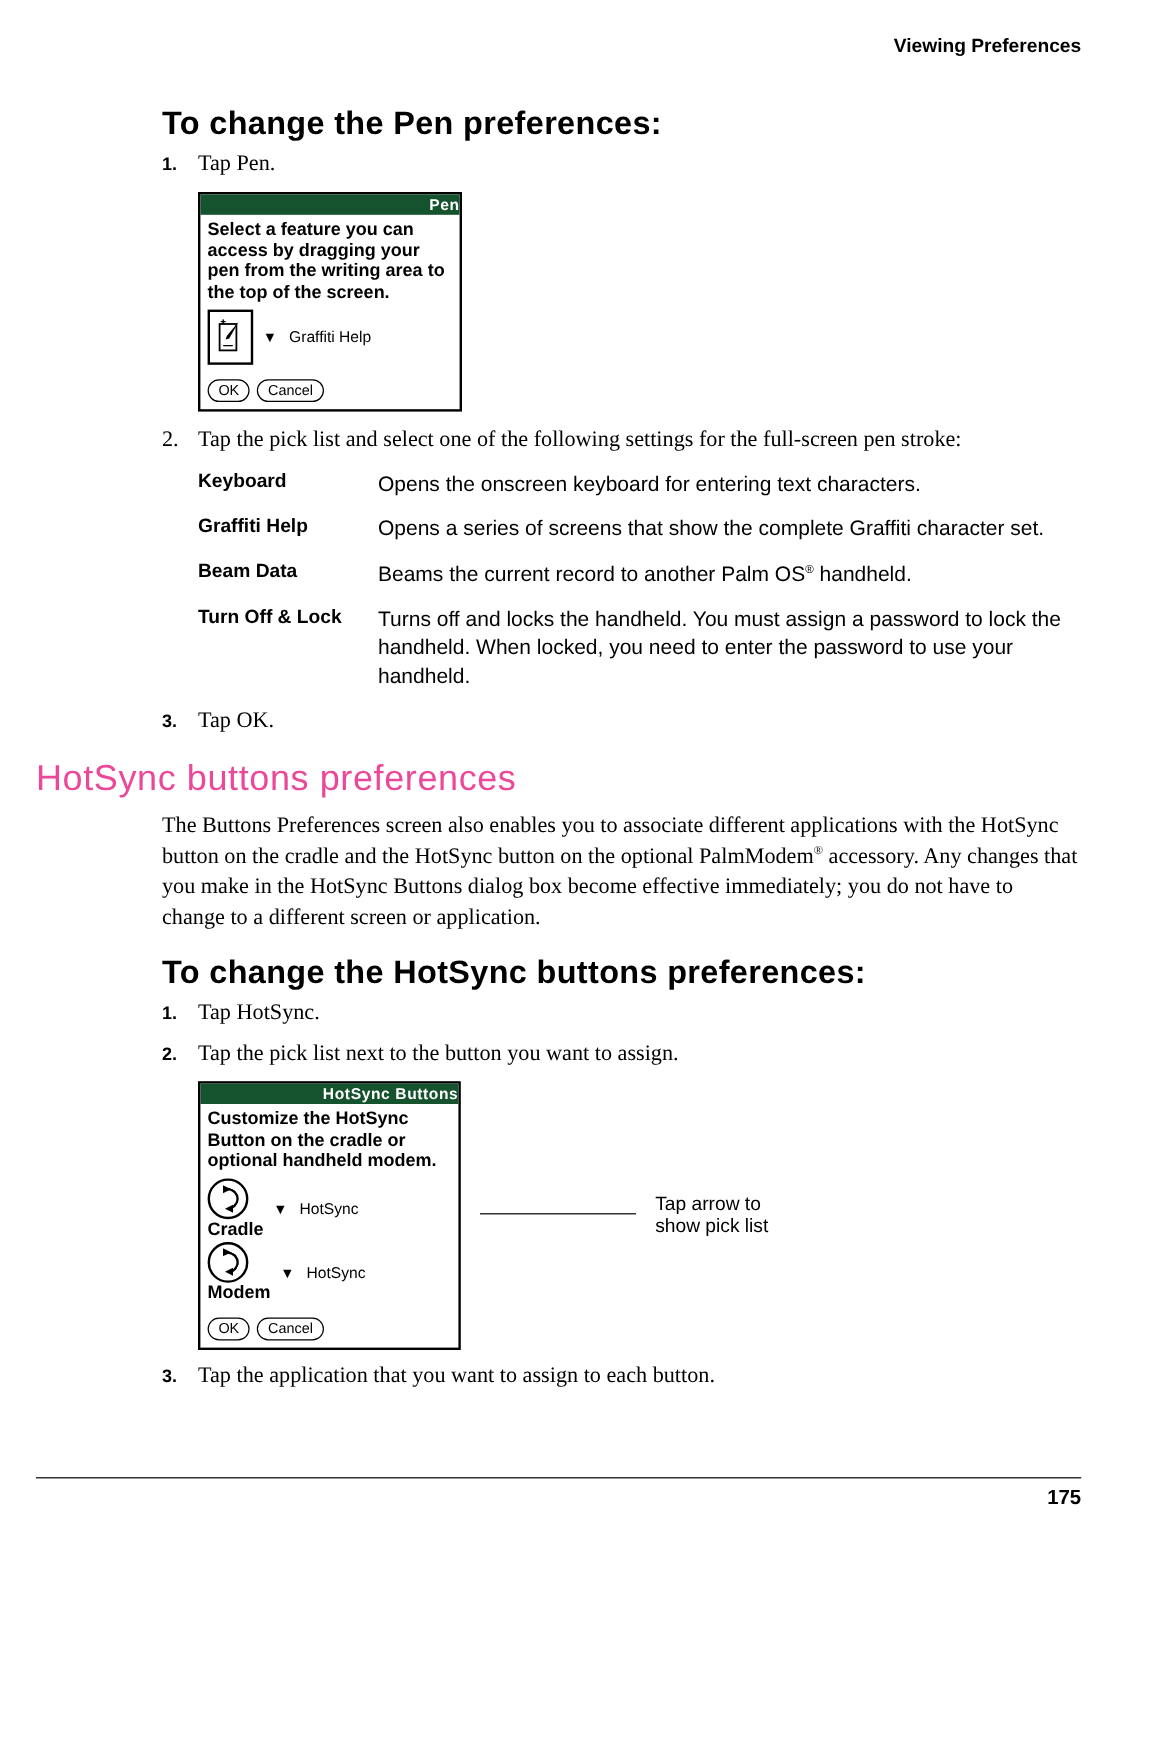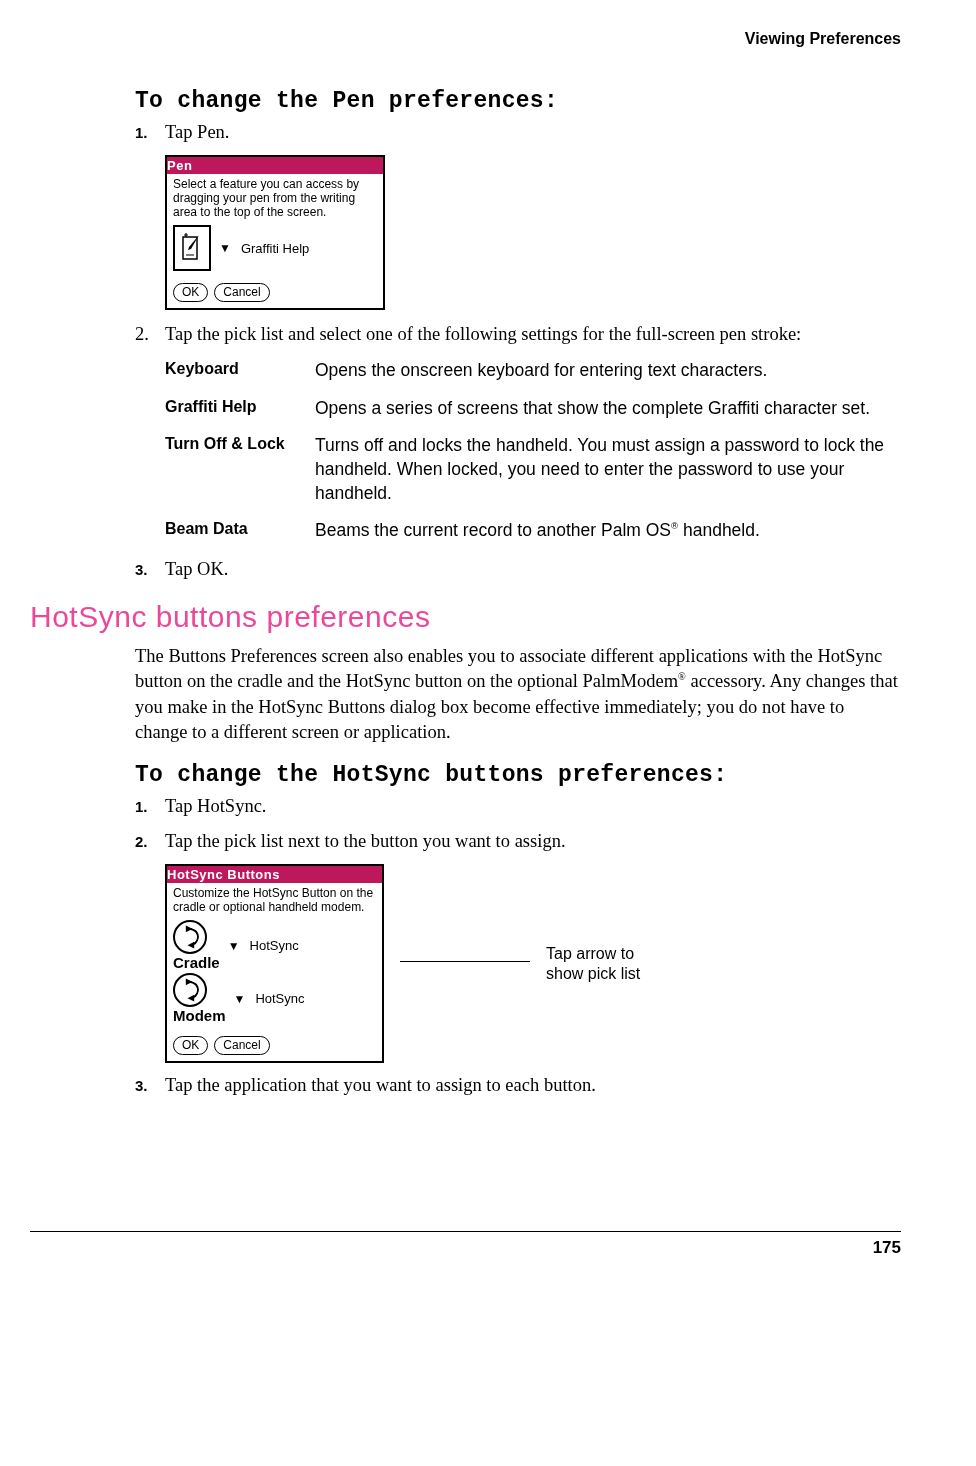--- a/index.html
+++ b/index.html
@@ -22,24 +22,24 @@
     text-align: right;
     font-family: Arial, Helvetica, sans-serif;
     font-weight: bold;
     font-size: 16px;
     margin-bottom: 40px;
   }
   .body-col {
     margin-left: 105px;
   }
   .task-title {
-    font-family: Liberation Mono, monospace;
+    font-family: Liberation Sans, sans-serif;
     font-stretch: condensed;
     font-weight: bold;
-    font-size: 23px;
+    font-size: 27px;
     letter-spacing: 0.3px;
     margin: 0 0 6px 0;
   }
   ol.steps {
     list-style: none;
     padding: 0;
     margin: 0 0 10px 0;
   }
   ol.steps > li {
     display: flex;
@@ -64,32 +64,32 @@
   }
   .step-body { flex: 1; }
   .screenshot {
     border: 2px solid #000;
     background: #fff;
     margin: 8px 0 12px 30px;
     font-family: Tahoma, Verdana, Arial, sans-serif;
     font-size: 13px;
   }
   .ss-title {
-    background: #be185d;
+    background: #14532d;
     color: #fff;
-    text-align: left;
+    text-align: right;
     font-weight: bold;
     font-size: 13px;
     padding: 1px 0;
     letter-spacing: 0.5px;
   }
   .ss-body { padding: 4px 6px 6px 6px; }
   .ss-instr {
-    font-weight: normal;
-    font-size: 12px;
+    font-weight: bold;
+    font-size: 15px;
     line-height: 1.15;
     margin-bottom: 6px;
   }
   .pen-row {
     display: flex;
     align-items: center;
     gap: 8px;
     margin: 4px 0 8px 0;
   }
   .pen-icon {
@@ -260,26 +260,26 @@
     <div class="defs">
       <div class="def-row">
         <div class="def-term">Keyboard</div>
         <div class="def-desc">Opens the onscreen keyboard for entering text characters.</div>
       </div>
       <div class="def-row">
         <div class="def-term">Graffiti Help</div>
         <div class="def-desc">Opens a series of screens that show the complete Graffiti character set.</div>
       </div>
       <div class="def-row">
+        <div class="def-term">Beam Data</div>
+        <div class="def-desc"><span>Beams the current record to another Palm OS</span><span class="reg">®</span><span> handheld.</span></div>
+      </div>
+      <div class="def-row">
         <div class="def-term">Turn Off &amp; Lock</div>
         <div class="def-desc">Turns off and locks the handheld. You must assign a password to lock the handheld. When locked, you need to enter the password to use your handheld.</div>
-      </div>
-      <div class="def-row">
-        <div class="def-term">Beam Data</div>
-        <div class="def-desc"><span>Beams the current record to another Palm OS</span><span class="reg">®</span><span> handheld.</span></div>
       </div>
     </div>
 
     <ol class="steps">
       <li>
         <span class="step-num">3.</span>
         <span class="step-body">Tap OK.</span>
       </li>
     </ol>
 

